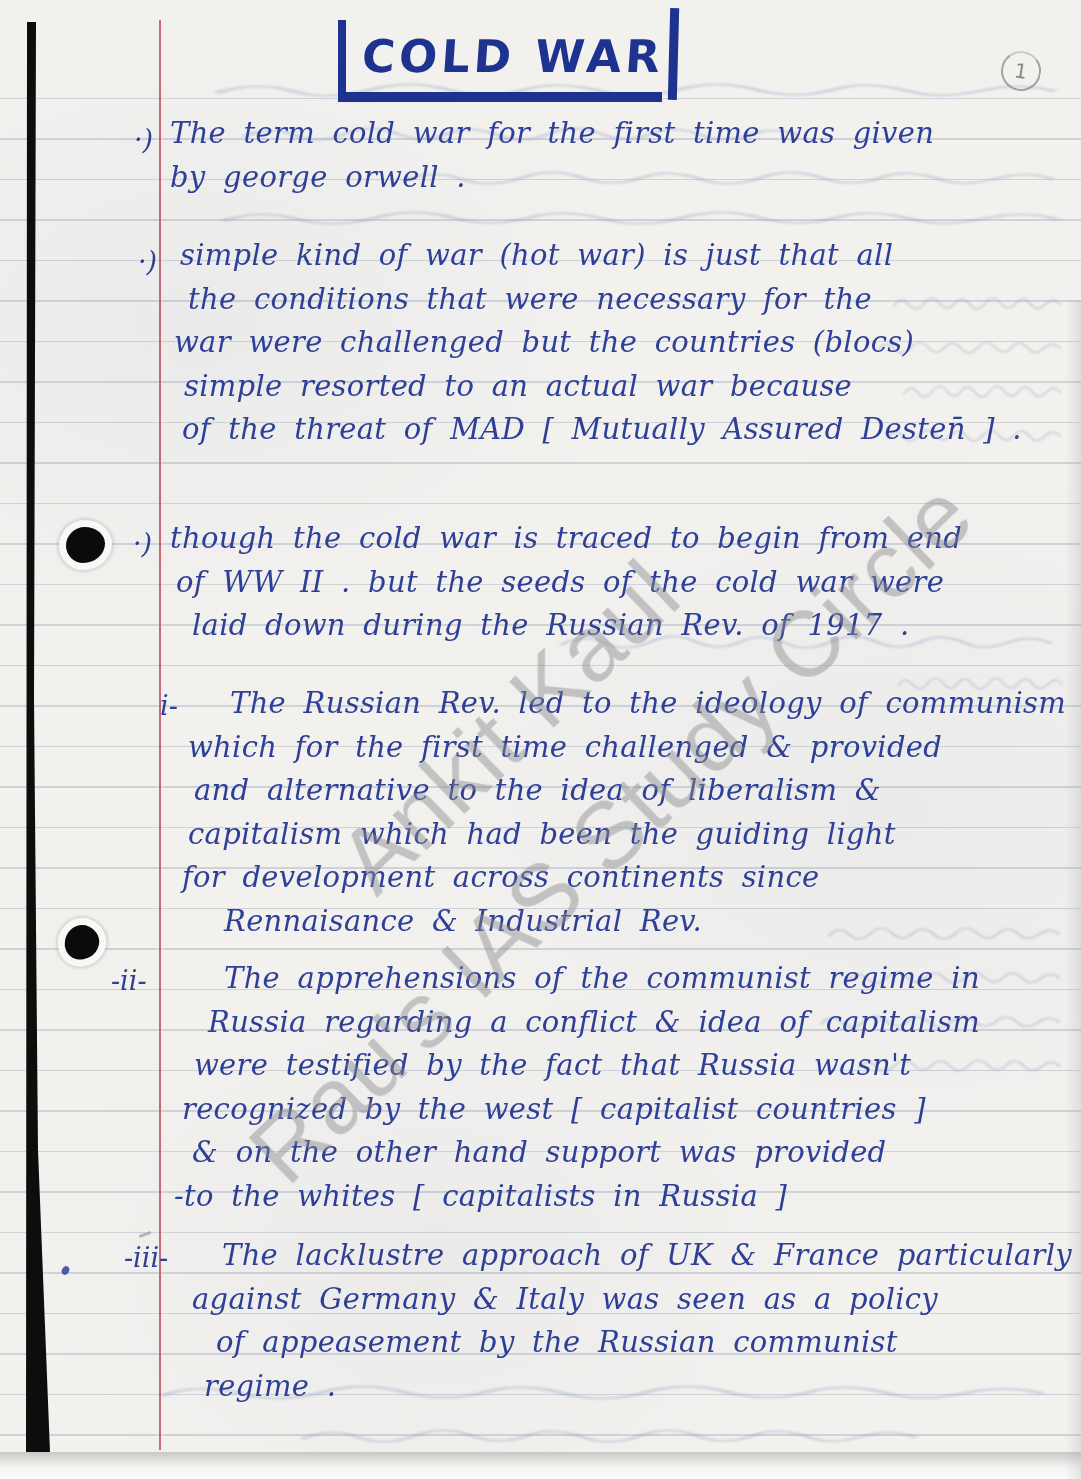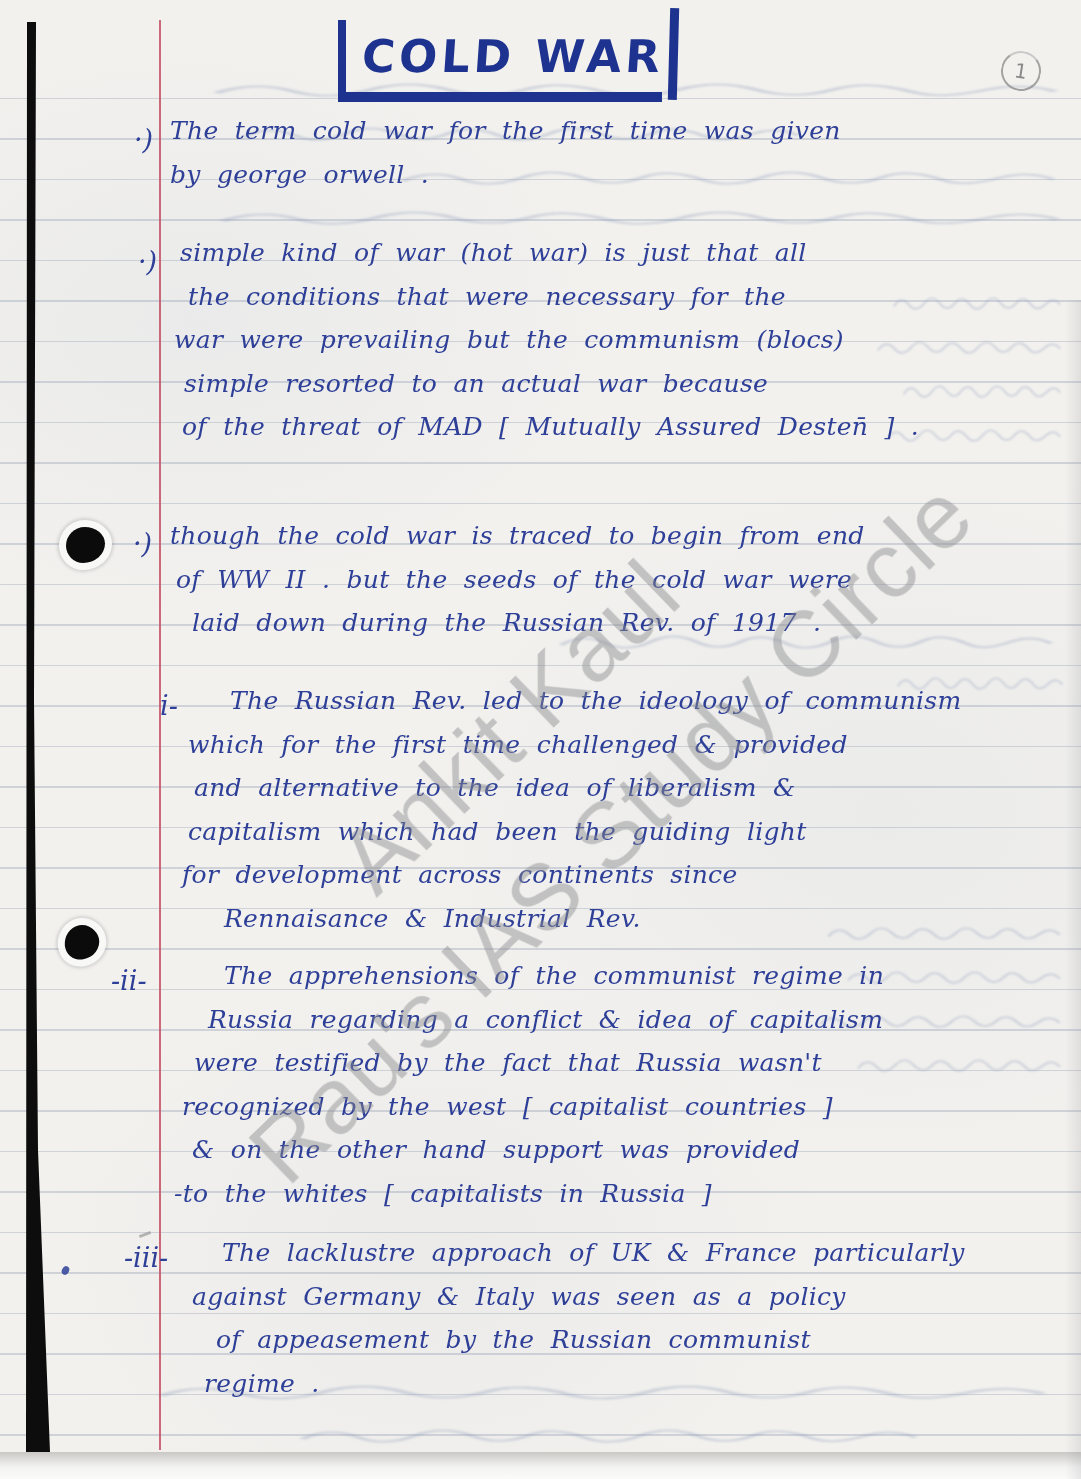--- a/index.html
+++ b/index.html
@@ -40,21 +40,21 @@
   .title-box::after{content:"";position:absolute;right:-16px;top:-12px;width:9px;height:92px;
         background:#1e338f;transform:rotate(1.5deg);}
   .title-text{font-family:"DejaVu Sans",sans-serif;font-weight:bold;font-size:45px;
         letter-spacing:4px;color:#1e338f;transform:skewX(-4deg);white-space:nowrap;}
   
   .page-num{position:absolute;left:1001px;top:51px;width:36px;height:36px;border-radius:50%;
         border:2.5px solid #8f8f8f;border-top-color:#c0c0c0;display:flex;align-items:center;
         justify-content:center;color:#6e6e6e;font-family:"DejaVu Sans",sans-serif;
         font-size:20px;transform:rotate(9deg);opacity:.8;}
   
-  .para{position:absolute;color:#2e3f98;font-style:italic;font-size:25px;
+  .para{position:absolute;color:#2e3f98;font-style:italic;font-size:29px;
         word-spacing:8px;letter-spacing:.3px;}
   .ln{height:43.5px;white-space:nowrap;}
   .mk{position:absolute;color:#2e3f98;font-style:italic;font-size:27px;white-space:nowrap;}
   .ink-dot{position:absolute;left:62px;top:1266px;width:7px;height:9px;background:#2e3f98;
         border-radius:50%;transform:rotate(28deg);opacity:.85;}
   .pencil-tick{position:absolute;left:139px;top:1233px;width:12px;height:3px;background:#9a9a9a;
         transform:rotate(-20deg);opacity:.7;}
   
   .watermark{position:absolute;left:-30px;top:240px;width:1180px;height:1080px;
         display:flex;flex-direction:column;align-items:center;justify-content:center;gap:40px;
@@ -147,21 +147,21 @@
   <span class="mk" style="left:134px;top:124px">·)</span>
   <div class="para" style="left:170px;top:116px">
     <div class="ln">The term cold war for the first time was given</div>
     <div class="ln" style="">by george orwell .</div>
   </div>
 
   <span class="mk" style="left:138px;top:246px">·)</span>
   <div class="para" style="left:172px;top:238px">
     <div class="ln" style="margin-left:8px">simple kind of war (hot war) is just that all</div>
     <div class="ln" style="margin-left:16px">the conditions that were necessary for the</div>
-    <div class="ln" style="margin-left:2px">war were prevailing but the communism (blocs)</div>
+    <div class="ln" style="margin-left:2px">war were challenged but the countries (blocs)</div>
     <div class="ln" style="margin-left:12px">simple resorted to an actual war because</div>
     <div class="ln" style="margin-left:10px">of the threat of MAD [ Mutually Assured Desten̄ ] .</div>
   </div>
 
   <span class="mk" style="left:133px;top:528px">·)</span>
   <div class="para" style="left:170px;top:521px">
     <div class="ln">though the cold war is traced to begin from end</div>
     <div class="ln" style="margin-left:6px">of WW II . but the seeds of the cold war were</div>
     <div class="ln" style="margin-left:22px">laid down during the Russian Rev. of 1917 .</div>
   </div>

